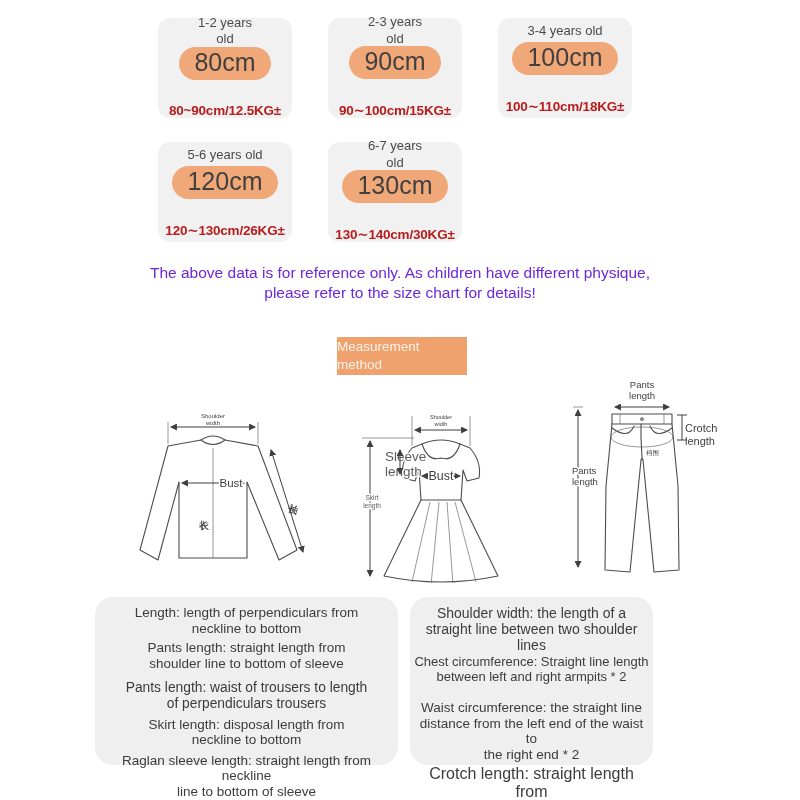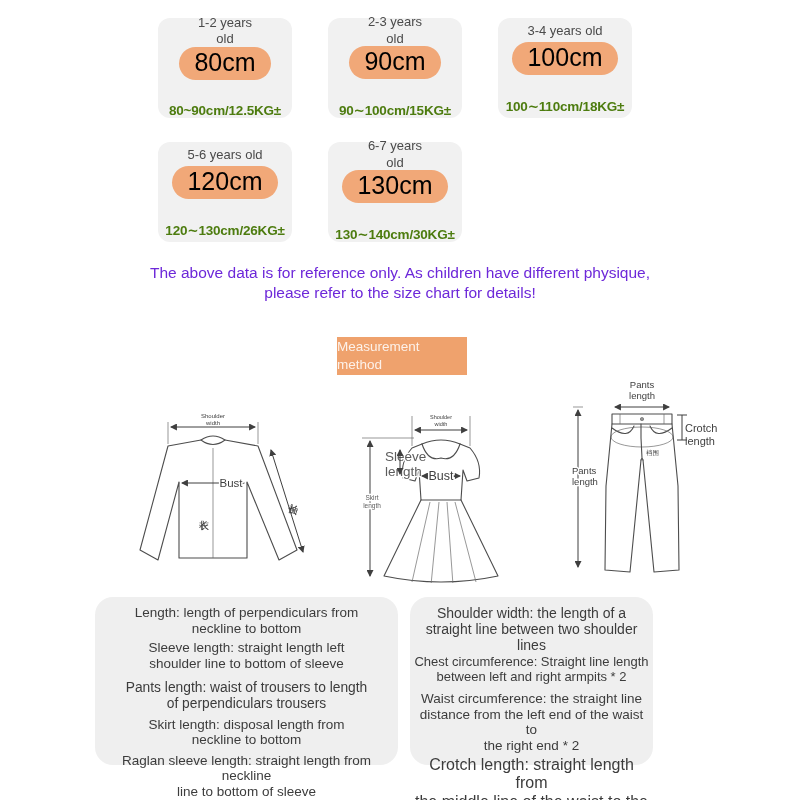--- a/index.html
+++ b/index.html
@@ -15,24 +15,24 @@
   .size-card{
     height:100px;background:#f1f1f1;border-radius:12px;
     display:flex;flex-direction:column;align-items:center;justify-content:center;
     text-align:center;
   }
   .size-card .age{
     font-size:13px;line-height:1.25;color:#4a4a4a;white-space:pre-line;
     min-height:17px;display:flex;align-items:center;justify-content:center;
   }
   .size-card .pill{
-    margin:3px 0 23px;background:#f1a878;color:#000000;border-radius:17px;
+    margin:3px 0 23px;background:#f1a878;color:#404040;border-radius:17px;
     padding:1px 15px 3px;font-size:25px;font-weight:500;line-height:1.15;
   }
-  .size-card .range{font-size:13.5px;font-weight:bold;color:#4d7c0f;letter-spacing:-0.2px;}
+  .size-card .range{font-size:13.5px;font-weight:bold;color:#b91c1c;letter-spacing:-0.2px;}
   
   .note{
     position:absolute;left:0;top:263px;width:800px;text-align:center;
     font-size:15.5px;line-height:1.3;color:#6d28d9;white-space:pre-line;
   }
   
   .measure-header{
     position:absolute;left:337px;top:337px;width:130px;height:38px;
     background:#efa26d;color:rgba(255,255,255,0.85);
     display:flex;flex-direction:column;align-items:flex-start;justify-content:center;
@@ -57,21 +57,21 @@
   }
   .panel-left{left:95px;width:303px;}
   .panel-right{left:410px;width:243px;}
   .def{white-space:pre-line;line-height:1.15;color:#3c3c3c;}
   .panel-left .def{font-size:13.5px;}
   .panel-left .def:nth-child(1){margin-bottom:4px;}
   .panel-left .def:nth-child(2){margin-bottom:9px;}
   .panel-left .def:nth-child(3){margin-bottom:5px;font-size:13.8px;}
   .panel-left .def:nth-child(4){margin-bottom:5px;}
   .panel-right .def:nth-child(1){font-size:14px;margin-bottom:2px;}
-  .panel-right .def:nth-child(2){font-size:13px;margin-bottom:6px;}
+  .panel-right .def:nth-child(2){font-size:13px;margin-bottom:15px;}
   .panel-right .def:nth-child(3){font-size:13.5px;margin-bottom:3px;}
   .panel-right .def:nth-child(4){font-size:16px;line-height:1.14;}
 </style>
 </head>
 <body>
 
 <div class="stage">
 
   <div class="size-grid">
     <div class="size-card">
@@ -207,21 +207,21 @@
       </g>
       <g>
         <text class="lbl" x="76" y="79" font-size="6.5">裆围</text>
       </g>
     </svg>
   </div>
 
   <div class="panel panel-left">
     <div class="def">Length: length of perpendiculars from
 neckline to bottom</div>
-    <div class="def">Sleeve length: straight length left
+    <div class="def">Pants length: straight length from
 shoulder line to bottom of sleeve</div>
     <div class="def">Pants length: waist of trousers to length
 of perpendiculars trousers</div>
     <div class="def">Skirt length: disposal length from
 neckline to bottom</div>
     <div class="def">Raglan sleeve length: straight length from neckline
 line to bottom of sleeve</div>
   </div>
   <div class="panel panel-right">
     <div class="def">Shoulder width: the length of a

